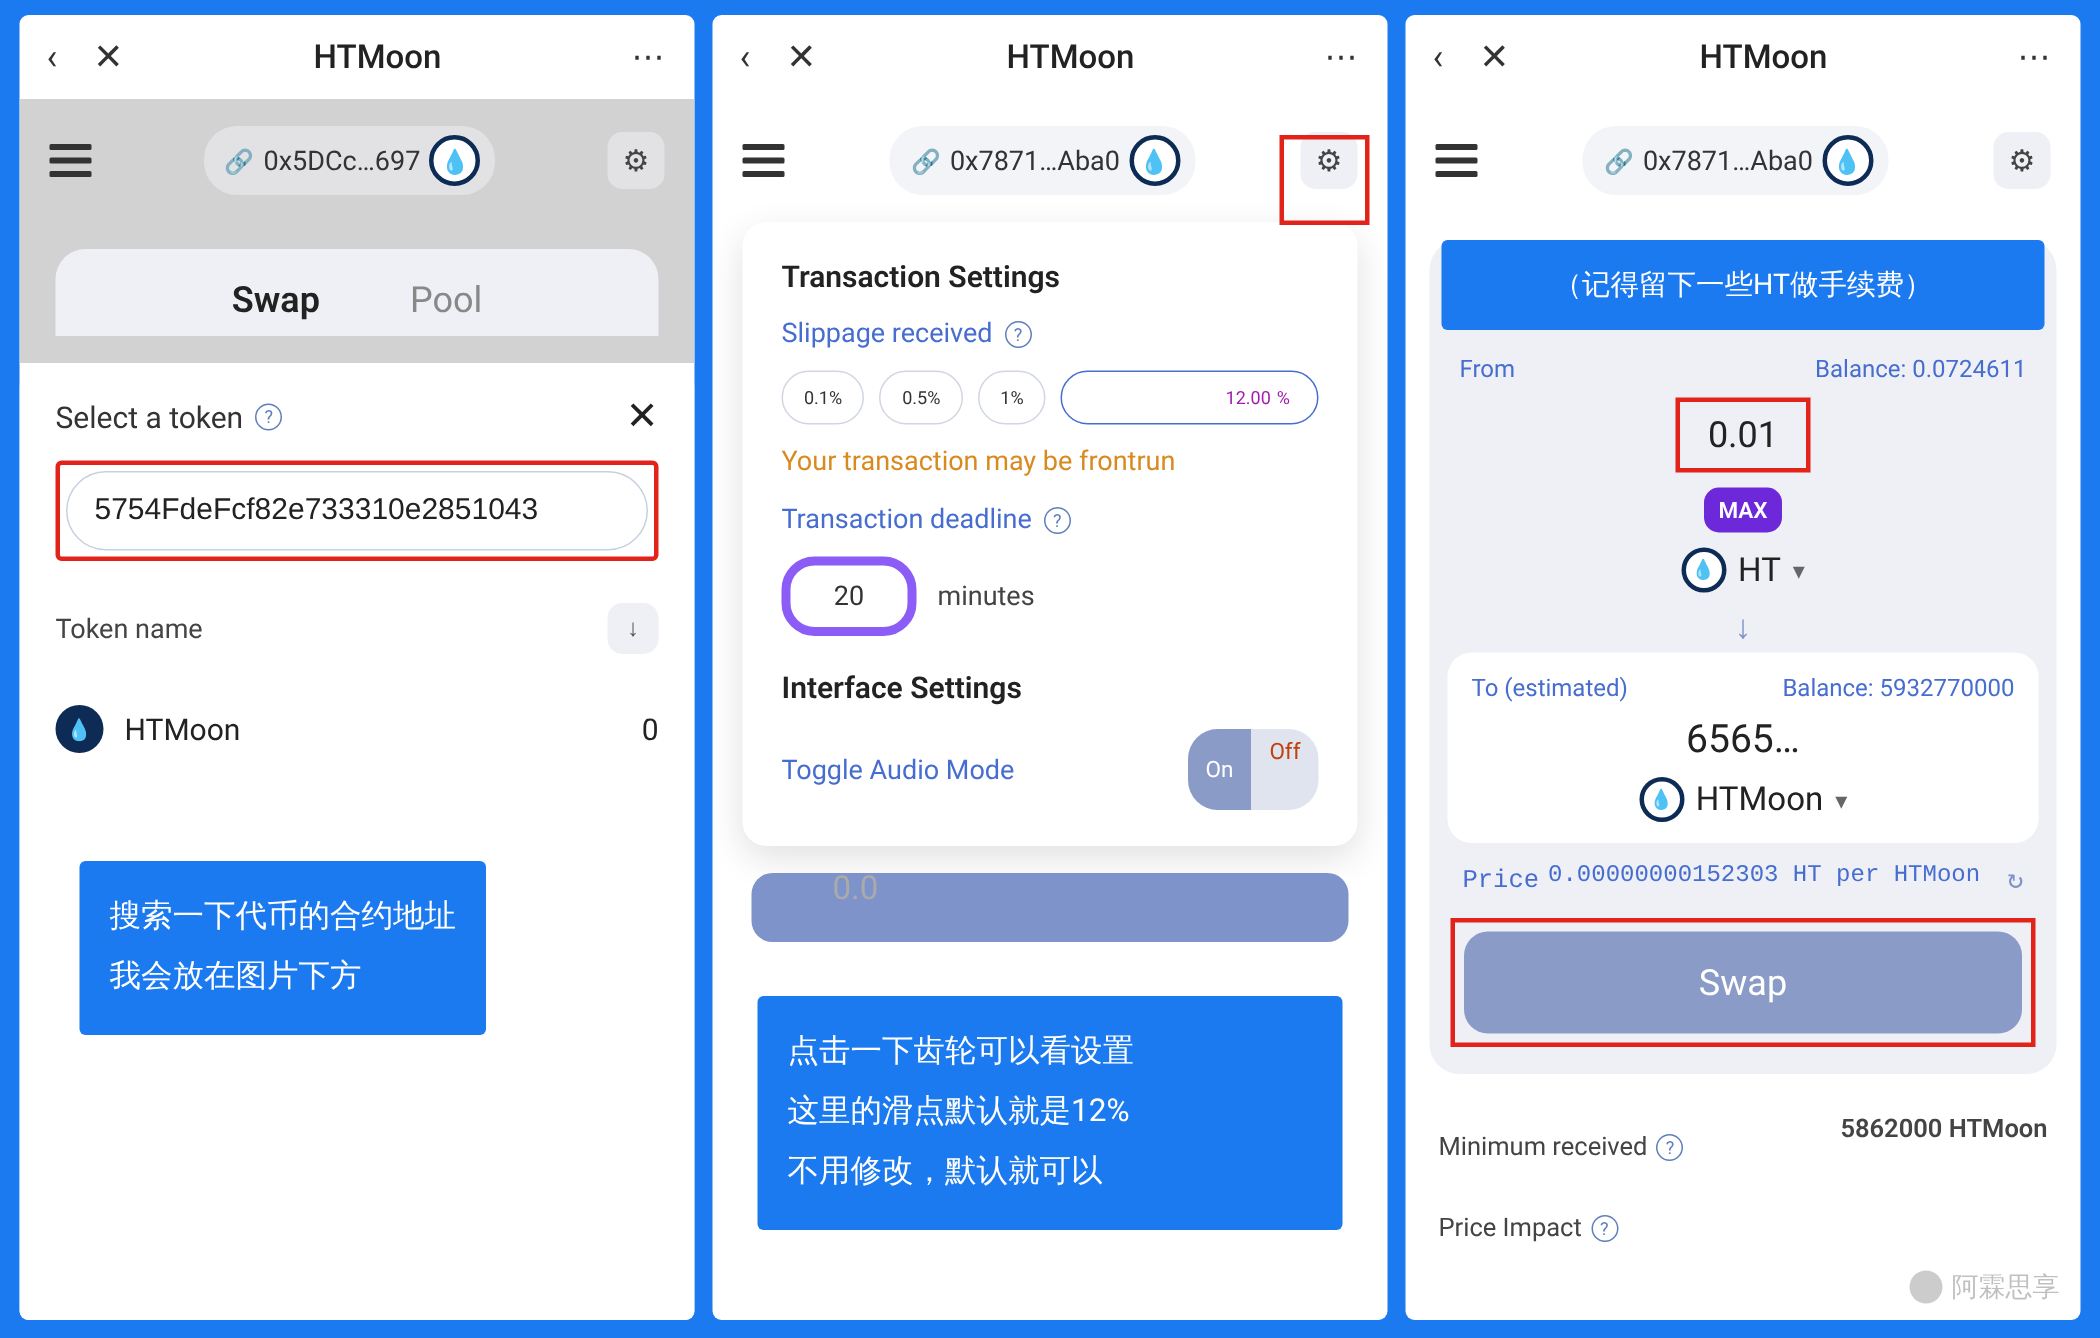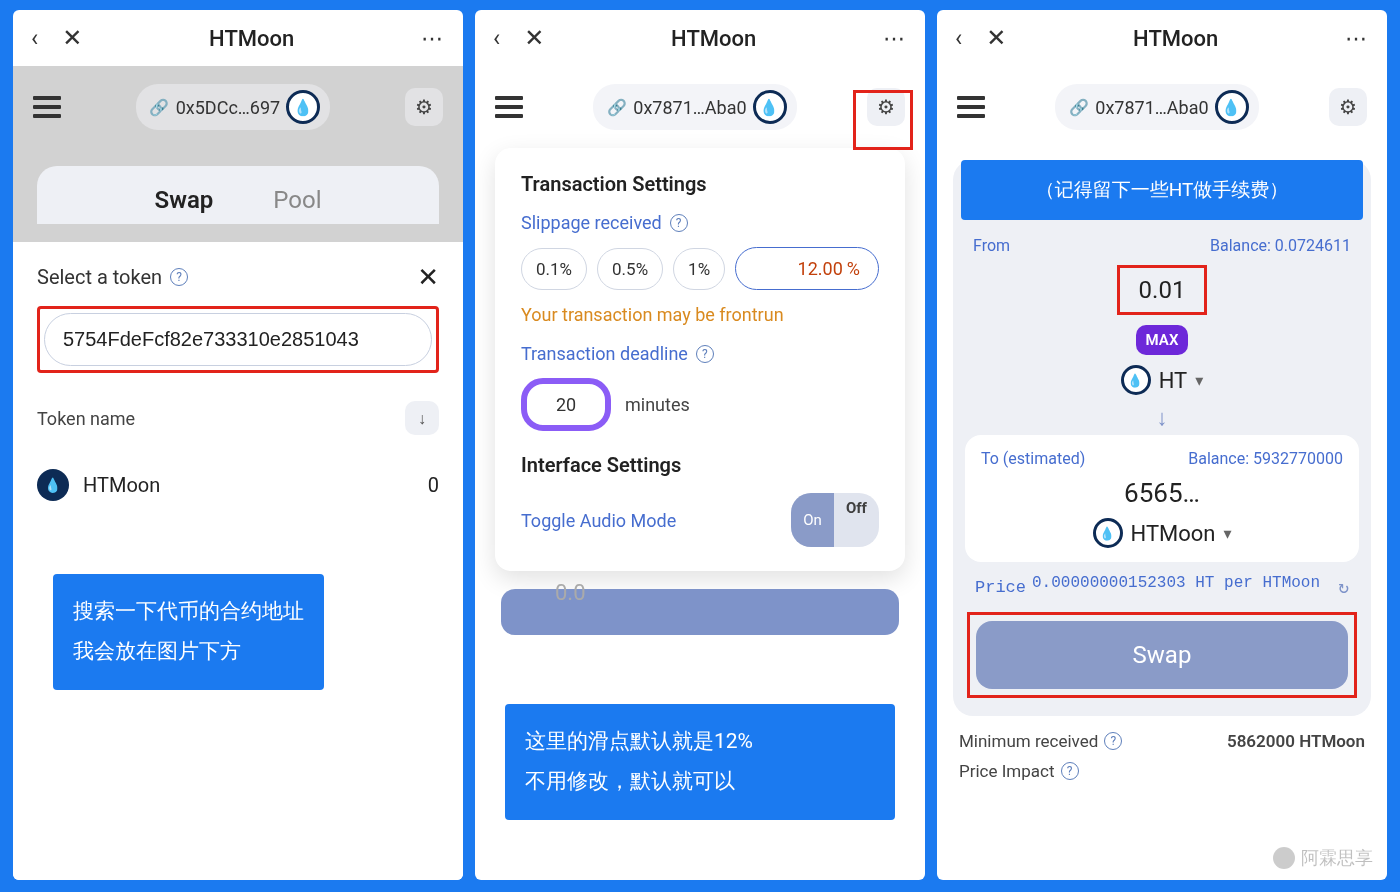--- a/index.html
+++ b/index.html
@@ -94,33 +94,33 @@
   }
   
   .gear-highlight { position:absolute; top:80px; right:12px; width:60px; height:60px; border:3px solid #e2231a; }
   .settings-card {
     background:#fff; border-radius:16px; margin:0 20px; padding:24px 26px;
     box-shadow:0 8px 24px rgba(0,0,0,0.12);
   }
   .sect-title { font-size:20px; font-weight:600; color:#222; margin-bottom:16px; }
   .blue-label { color:#466dcf; font-size:18px; display:flex; align-items:center; gap:8px; margin-bottom:14px; }
   .slip-row { display:flex; gap:10px; align-items:center; margin-bottom:14px; }
-  .slip-chip { border:1px solid #d0d6e2; border-radius:22px; padding:10px 14px; font-size:17px; color:#333; cursor:pointer; }
+  .slip-chip { border:1px solid #d0d6e2; border-radius:22px; padding:10px 14px; font-size:12px; color:#333; cursor:pointer; }
   .slip-input {
     flex:1; border:1.5px solid #466dcf; border-radius:22px; padding:10px 18px;
-    text-align:right; font-size:18px; color:#c2410c; display:flex; align-items:center; justify-content:flex-end; gap:4px;
+    text-align:right; font-size:12px; color:#a21caf; display:flex; align-items:center; justify-content:flex-end; gap:4px;
   }
   .warn { color:#d98a1f; font-size:18px; margin:4px 0 18px; }
   .deadline-row { display:flex; align-items:center; gap:14px; margin-bottom:22px; }
   .deadline-input { border:6px solid #8b5cf6; border-radius:22px; padding:10px 0; width:90px; text-align:center; font-size:18px; color:#333; }
   .minutes { font-size:18px; color:#444; }
   .toggle-row { display:flex; justify-content:space-between; align-items:center; }
   .toggle { display:flex; background:#e0e4ee; border-radius:20px; overflow:hidden; font-size:15px; }
   .toggle .on { background:#8a9bc8; color:#fff; padding:18px 12px; }
-  .toggle .off { color:#404040; padding:6px 12px;font-weight:bold; }
+  .toggle .off { color:#c2410c; padding:6px 12px; }
   .peek-btn { background:#7e93c9; height:46px; border-radius:14px; margin:18px 26px 0; }
   .peek-num { position:absolute; left:56px; top:570px; color:#aaa; font-size:22px;margin-left:24px; }
   
   .swap-card { background:#eef0f5; border-radius:20px; margin:12px 16px 0; padding:0 0 18px; }
   .blue-banner { background:#1b7af0; color:#fff; text-align:center; padding:14px 10px; font-size:19px; line-height:1.7; border-radius:4px; margin:0 8px; }
   .field-block { padding:16px 20px 6px; }
   .field-top { display:flex; justify-content:space-between; font-size:16px; color:#466dcf; }
   .field-main { display:flex; justify-content:space-between; align-items:center; margin-top:10px; gap:10px;flex-direction:column; }
   .amount-box { border:3px solid #e2231a; padding:8px 10px; font-size:24px; color:#222; min-width:90px; text-align:center; }
   .amount-plain { font-size:26px; color:#222; }
@@ -131,21 +131,21 @@
   .arrow-down { text-align:center; color:#7e93c9; font-size:22px; margin:4px 0; }
   .inner-card { background:#fff; border-radius:16px; margin:4px 12px; padding:14px 16px; }
   .price-row { display:flex; align-items:flex-start; padding:6px 22px; gap:6px;font-family:Liberation Mono, monospace; }
   .price-label { color:#466dcf; font-size:17px; padding-top:6px; }
   .price-val { color:#466dcf; font-size:16px; line-height:1.4; flex:1; }
   .refresh { color:#7e93c9; font-size:18px; padding-top:4px; }
   .swap-btn-wrap { border:3px solid #e2231a; margin:8px 14px 0; padding:6px; }
   .swap-btn { background:#8a9bc8; color:#fff; text-align:center; font-size:24px; padding:20px 0; border-radius:16px; cursor:pointer; }
   .stats { padding:10px 22px 0; font-size:17px; color:#444; }
   .stats-row { display:flex; justify-content:space-between; align-items:center; padding:5px 0; }
-  .stats-row .lbl { display:flex; align-items:center; gap:6px; }
+  .stats-row .lbl { display:flex; align-items:center; gap:6px;margin-top:24px; }
   .watermark { position:absolute; right:14px; bottom:10px; color:rgba(0,0,0,0.25); font-size:18px; display:flex; align-items:center; gap:6px; }
   .wm-icon { width:22px; height:22px; border-radius:50%; background:rgba(0,0,0,0.2); display:inline-block; }
 </style>
 </head>
 <body>
 
 <div class="panel">
   <div class="titlebar">
     <div class="titlebar-left">
       <span class="chev">‹</span>
@@ -260,20 +260,21 @@
       <div class="toggle">
         <span class="on">On</span>
         <span class="off">Off</span>
       </div>
     </div>
   </div>
   <div class="peek-num">0.0</div>
   <div class="peek-btn"></div>
 
   <div class="callout" style="left:30px; bottom:60px; right:30px;">
+    <div>点击一下齿轮可以看设置</div>
     <div>这里的滑点默认就是12%</div>
     <div>不用修改，默认就可以</div>
   </div>
 </div>
 
 <div class="panel">
   <div class="titlebar">
     <div class="titlebar-left">
       <span class="chev">‹</span>
       <span class="xicon">✕</span>

